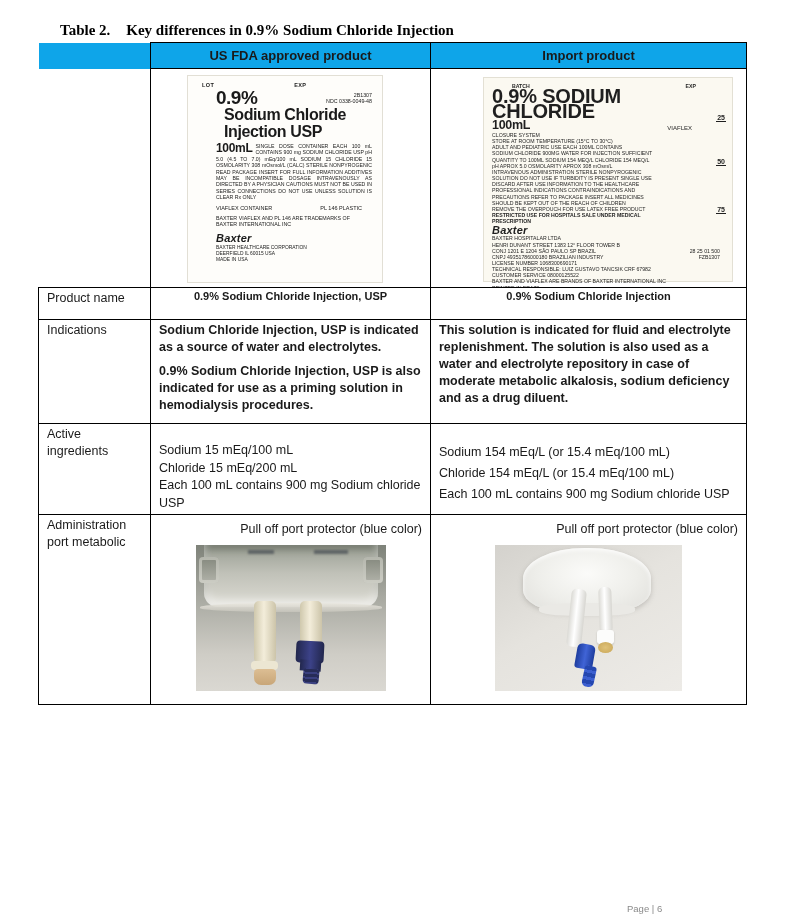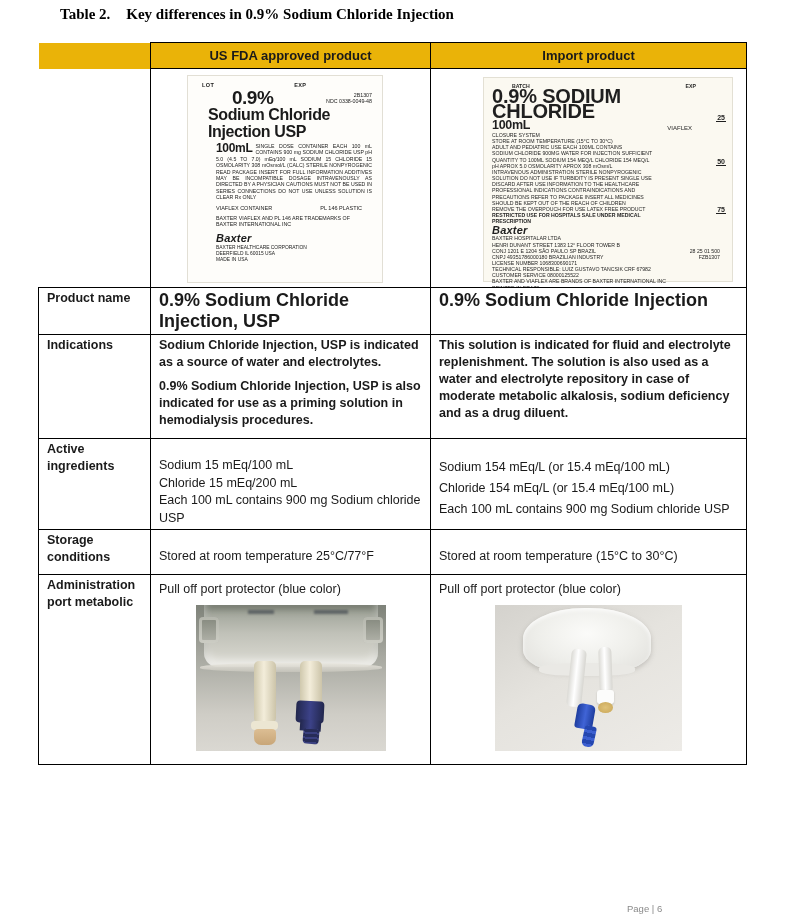--- a/index.html
+++ b/index.html
@@ -1,55 +1,55 @@
 <!DOCTYPE html>
 <html><head>
 <meta charset="utf-8">
 <style>
   html,body{margin:0;padding:0;background:#ffffff;}
   .page{position:relative;width:786px;height:924px;background:#ffffff;overflow:hidden;
         font-family:"Liberation Sans", sans-serif;color:#1c1c1c;}
 
   
-  .doc-title{position:absolute;left:60px;top:6px;font-family:"Liberation Serif", serif;
+  .doc-title{position:absolute;left:60px;top:22px;font-family:"Liberation Serif", serif;
              font-weight:bold;font-size:15px;color:#000;}
   .doc-title .prefix{margin-right:16px;}
 
   
   table.cmp{position:absolute;left:38px;top:42px;width:708px;border-collapse:collapse;
             table-layout:fixed;font-size:12.5px;color:#1a1a1a;}
   .cmp td{border:1px solid #000;vertical-align:top;padding:2px 8px;overflow:hidden;}
   .cmp td.ghost{border:none;background:#fff;}
-  .cmp tr.hdr td{height:21px;background:#eab308;text-align:center;vertical-align:middle;
+  .cmp tr.hdr td{height:21px;background:#0ea5e9;text-align:center;vertical-align:middle;
                  font-weight:bold;font-size:13px;padding:2px;}
   .cmp tr.imgrow td{height:218px;padding:0;}
-  .rowlabel{font-weight:bold;line-height:16.5px;padding:4px 4px 2px 7px;}
+  .rowlabel{font-weight:normal;line-height:16.5px;padding:4px 4px 2px 7px;}
   .cells p{margin:0 0 7px 0;line-height:17px;font-weight:bold;}
   .cells .ln{line-height:17.5px;margin-top:16px;}
   .tall .ln{line-height:21px;}
-  .center-bold{font-weight:bold;padding-top:5px;font-size:18px;}
+  .center-bold{text-align:center;font-weight:bold;padding-top:5px;font-size:11px;}
   .r-product td{height:27px;}
   .r-indic td{height:88px;}
   .r-active td{height:69px;}
   .r-addl td{height:38px;}
   .r-stor td{height:40px;}
   .r-cont td{height:28px;}
   .r-admin td{height:185px;}
-  .portcap{text-align:left;margin-top:4px;line-height:17px;}
+  .portcap{text-align:right;margin-top:4px;line-height:17px;}
 
   
   .label-us{position:relative;width:196px;height:208px;margin:6px 0 0 36px;background:#fefdfa;
             border:1px solid #e2dfd5;color:#1a1a1a;box-sizing:border-box;padding:6px 6px 0 0;}
   .lus-top{display:flex;font-size:5.5px;font-weight:bold;letter-spacing:.4px;}
   .lus-top .lot{margin-left:14px;} .lus-top .exp{margin-left:80px;}
-  .lus-strength-row{display:flex;margin-left:44px;margin-top:1px;}
+  .lus-strength-row{display:flex;margin-left:28px;margin-top:1px;}
   .lus-strength{font-size:19px;font-weight:bold;line-height:18px;letter-spacing:-.5px;}
   .lus-codes{margin-left:auto;margin-right:4px;margin-top:3px;text-align:right;
              font-size:5.3px;line-height:6.4px;}
-  .lus-name{font-size:16px;font-weight:bold;line-height:16.5px;margin-left:20px;letter-spacing:-.4px;}
+  .lus-name{font-size:16px;font-weight:bold;line-height:16.5px;margin-left:36px;letter-spacing:-.4px;}
   .lus-body{margin:3px 4px 0 28px;font-size:5.2px;line-height:6.4px;text-align:justify;}
   .lus-vol{float:left;font-size:12px;font-weight:bold;line-height:11px;margin-right:3px;letter-spacing:-.3px;}
   .lus-flex{display:flex;justify-content:space-between;margin:4px 14px 0 28px;font-size:5.5px;}
   .lus-tm{margin:4px 22px 0 28px;font-size:5.3px;line-height:6.4px;}
   .lus-logo{margin:5px 0 0 28px;font-size:11px;font-weight:bold;font-style:italic;letter-spacing:.2px;}
   .lus-addr{margin:1px 0 0 28px;font-size:4.9px;line-height:5.9px;}
 
   
   .label-import{position:relative;width:250px;height:205px;margin:8px 0 0 52px;background:#fbf9f1;
                 border:1px solid #e3e0d4;color:#1f1f1f;box-sizing:border-box;padding:5px 8px 0 8px;}
@@ -260,29 +260,20 @@
       <td class="cells tall">
         <div class="ln">
               <div>Sodium 154 mEq/L (or 15.4 mEq/100 mL)</div>
               <div>Chloride 154 mEq/L (or 15.4 mEq/100 mL)</div>
               <div>Each 100 mL contains 900 mg Sodium chloride USP</div>
             </div>
       </td>
     </tr>
 
 
-    <tr class="r-stor">
-      <td class="rowlabel">Storage conditions</td>
-      <td class="cells">
-        <div class="ln">Stored at room temperature 25°C/77°F</div>
-      </td>
-      <td class="cells">
-        <div class="ln">Stored at room temperature (15°C to 30°C)</div>
-      </td>
-    </tr>
 
 
     <tr class="r-admin">
       <td class="rowlabel">Administration port metabolic</td>
       <td>
         <div class="portcap">Pull off port protector (blue color)</div>
         <div class="photo photo-us">
           <div class="pu-bag"></div>
           <div class="pu-mark mk1"></div>
           <div class="pu-mark mk2"></div>

